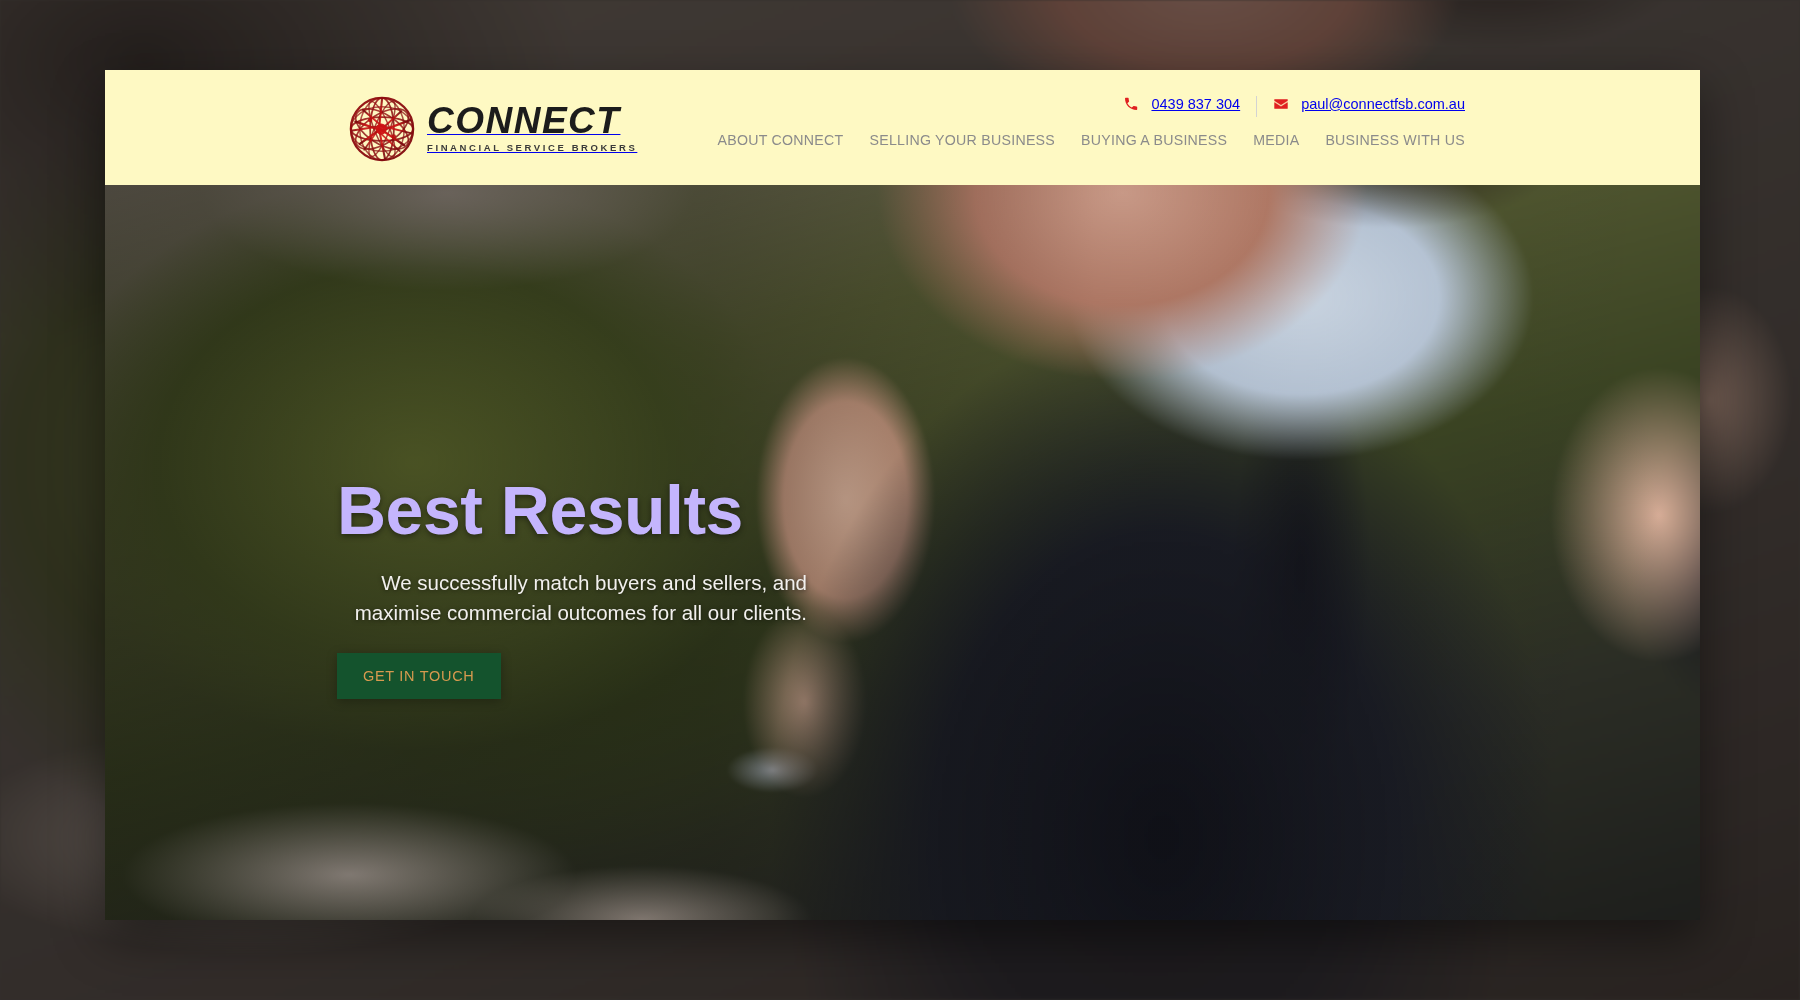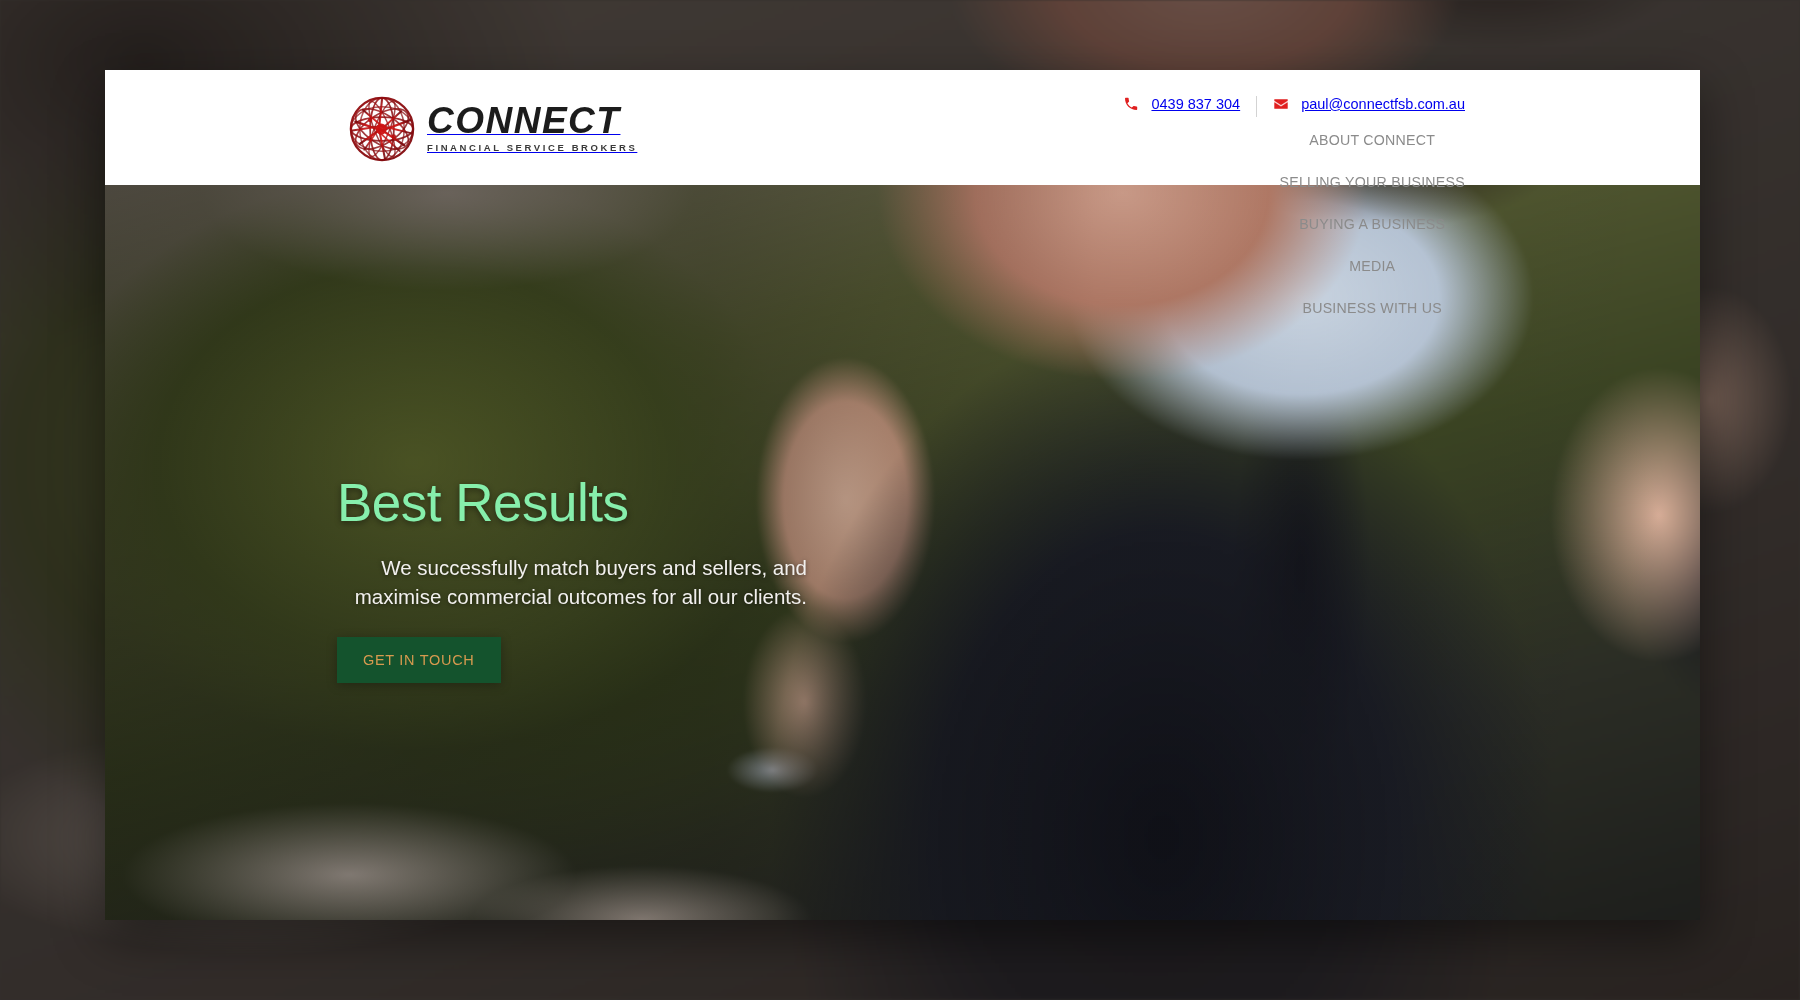--- a/index.html
+++ b/index.html
@@ -52,21 +52,21 @@
     width:1595px; height:850px;
     box-shadow:0 18px 48px rgba(0,0,0,.45);
     overflow:hidden;
     background:#2e2b27;
   }
 
   
   #header {
     position:relative;
     height:115px;
-    background:#ffffff;
+    background:#fef9c3;
     z-index:5;
   }
   .logo-wrap {
     position:absolute;
     left:240px; top:22px;
     display:flex; align-items:center; gap:8px;
   }
   .logo-globe { width:74px; height:74px; flex:0 0 74px; }
   .logo-text { line-height:1; padding-bottom:4px; }
   .logo-name {
@@ -83,21 +83,21 @@
     position:absolute; right:235px; top:26px;
     display:flex; align-items:flex-start; gap:16px;
     font-size:14.5px; color:#6f6f6f;
   }
   .contact-item { display:flex; align-items:center; gap:12px; }
   .contact-divider { width:1px; height:21px; background:#d3d3d3; }
   .ci-icon { width:16px; height:16px; display:block; }
 
   .nav {
     position:absolute; right:235px; top:62px;
-    display:flex; align-items:center; gap:26px;flex-direction:column;
+    display:flex; align-items:center; gap:26px;
   }
   .nav a {
     font-size:14.2px; letter-spacing:.25px;
     color:#8b8b8b; text-decoration:none; white-space:nowrap;
   }
 
   
   #hero {
     position:relative;
     height:735px;
@@ -129,21 +129,21 @@
     position:absolute; inset:0;
     background:linear-gradient(90deg, rgba(10,10,8,.42) 0%, rgba(10,10,8,.30) 38%, rgba(10,10,8,.05) 62%, rgba(10,10,8,0) 100%);
   }
 
   .hero-content {
     position:absolute;
     left:232px; top:290px;
     z-index:3;
   }
   .hero-title {
-    font-size:53px; font-weight:normal; color:#86efac;
+    font-size:68px; font-weight:bold; color:#c4b5fd;
     letter-spacing:-.5px; line-height:1.05;
     text-shadow:0 2px 6px rgba(0,0,0,.45);
   }
   .hero-sub {
     margin-top:22px;
     font-size:20.5px; color:#f2f0ee; line-height:1.45;
     text-shadow:0 1px 4px rgba(0,0,0,.5);
     max-width:470px;
     text-align:right;
   }

